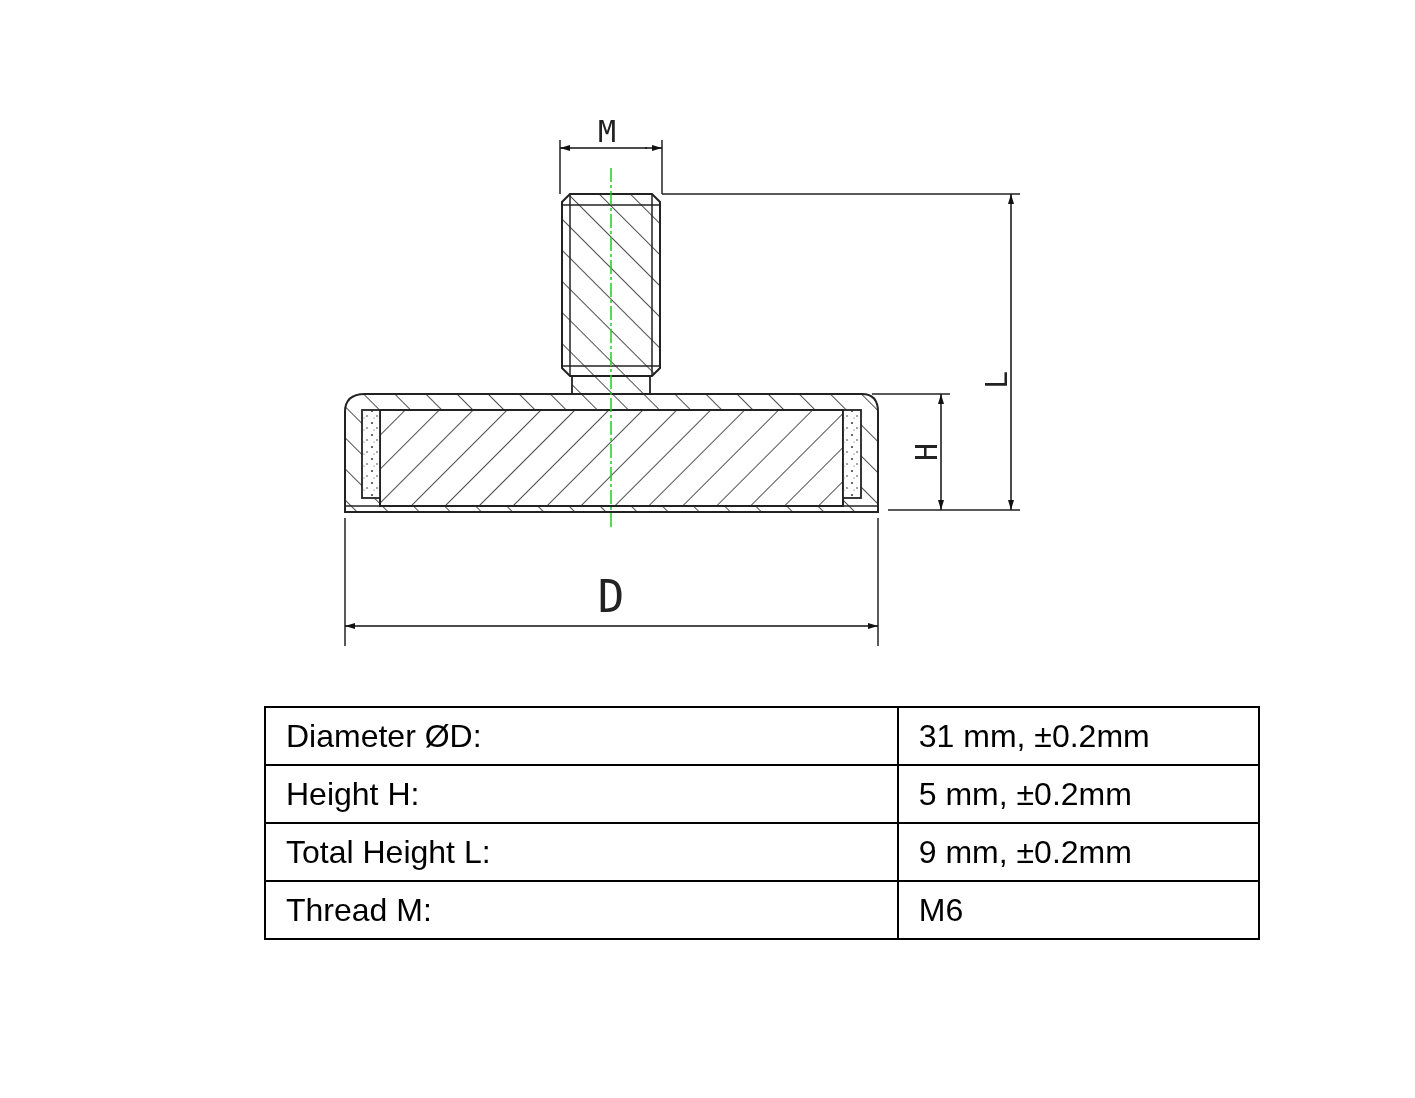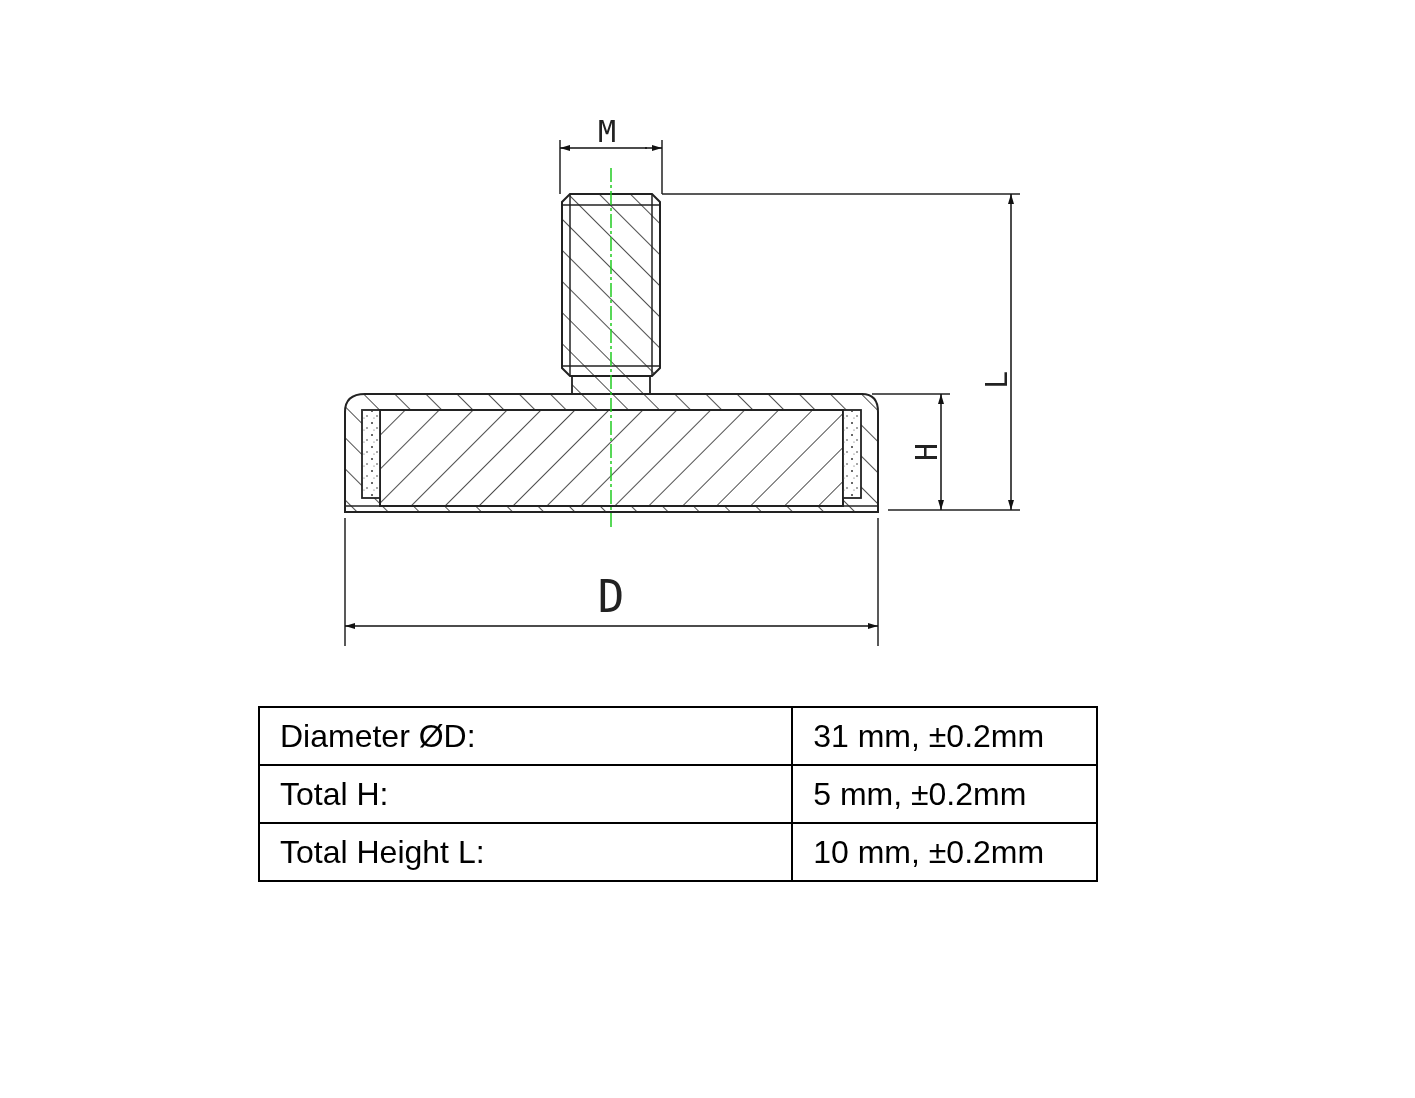--- a/index.html
+++ b/index.html
@@ -1,21 +1,21 @@
 <!DOCTYPE html>
 <html><head>
   <meta charset="utf-8">
   <style>
     html, body { margin: 0; padding: 0; background: #ffffff; }
     body { width: 1415px; height: 1098px; position: relative; overflow: hidden; font-family: "Liberation Sans", sans-serif; }
     .drawing { position: absolute; left: 0; top: 0; width: 1415px; height: 680px; }
     .dim-label { font-family: "DejaVu Sans Mono", monospace; font-size: 30px; fill: #222; }
     .spec-table {
-      position: absolute; left: 258px; top: 706px;
-      border-collapse: collapse; width: 840px;
+      position: absolute; left: 264px; top: 706px;
+      border-collapse: collapse; width: 996px;
       font-family: "Liberation Sans", sans-serif; font-size: 32px; color: #000;
     }
     .spec-table td { border: 2px solid #000; height: 56px; padding: 0 0 0 20px; vertical-align: middle; }
     .spec-table td.label-cell { width: 514px; }
     .spec-table td.value-cell { width: 284px; }
   </style>
 </head>
 <body>
 
 <svg class="drawing" viewBox="0 0 1415 680" xmlns="http://www.w3.org/2000/svg">
@@ -97,21 +97,25 @@
   </g>
 </svg>
 
 <table class="spec-table">
   <tbody>
     <tr>
       <td class="label-cell">Diameter ØD:</td>
       <td class="value-cell">31 mm, ±0.2mm</td>
     </tr>
     <tr>
-      <td class="label-cell">Total H:</td>
+      <td class="label-cell">Height H:</td>
       <td class="value-cell">5 mm, ±0.2mm</td>
     </tr>
     <tr>
       <td class="label-cell">Total Height L:</td>
-      <td class="value-cell">10 mm, ±0.2mm</td>
+      <td class="value-cell">9 mm, ±0.2mm</td>
+    </tr>
+    <tr>
+      <td class="label-cell">Thread M:</td>
+      <td class="value-cell">M6</td>
     </tr>
   </tbody>
 </table>
 
 </body></html>

